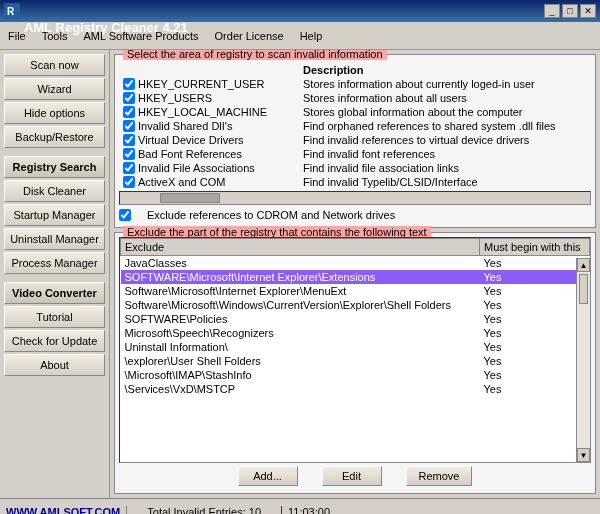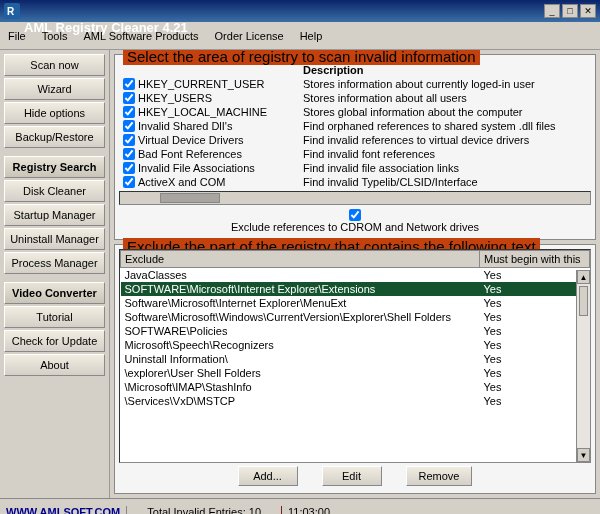--- a/index.html
+++ b/index.html
@@ -111,23 +111,23 @@
     .group-box {
       border: 1px solid #888;
       background: #f5f5f5;
       position: relative;
       padding: 4px;
     }
     .group-label {
       position: absolute;
       top: -7px;
       left: 8px;
-      background: #c2410c;
+      background: #fca5a5;
       padding: 0 4px;
-      font-size: 15px;
+      font-size: 11px;
     }
     
     .registry-table {
       width: 100%;
       border-collapse: collapse;
       margin-top: 4px;
     }
     .registry-table th {
       text-align: left;
       font-weight: bold;
@@ -163,24 +163,23 @@
       background: #a8a4a0;
       height: 10px;
       width: 60px;
       margin: 2px 40px;
       border: 1px solid #888;
     }
     
     .exclude-row {
       display: flex;
       align-items: center;
-      gap: 0;
+      gap: 16px;
       padding: 2px 0;
       font-size: 11px;
-      flex-direction: column;
     }
     
     .exclude-group {
       flex: 1;
       border: 1px solid #888;
       background: #f5f5f5;
       position: relative;
       padding: 4px;
       display: flex;
       flex-direction: column;
@@ -205,21 +204,21 @@
       font-size: 11px;
       position: sticky;
       top: 0;
     }
     .exclude-table td {
       padding: 1px 4px;
       font-size: 11px;
       border-bottom: none;
     }
     .exclude-table tr.selected td {
-      background: #14532d;
+      background: #8b5cf6;
       color: white;
     }
     
     .exclude-scroll {
       position: absolute;
       right: 0;
       top: 20px;
       bottom: 0;
       width: 14px;
       background: #d4d0c8;

